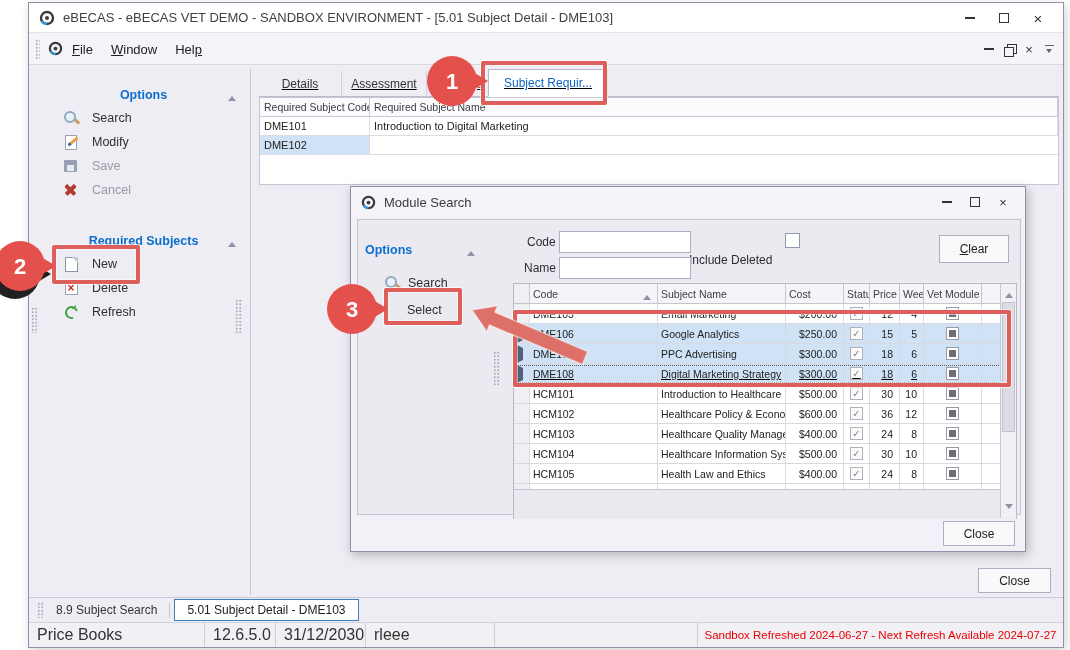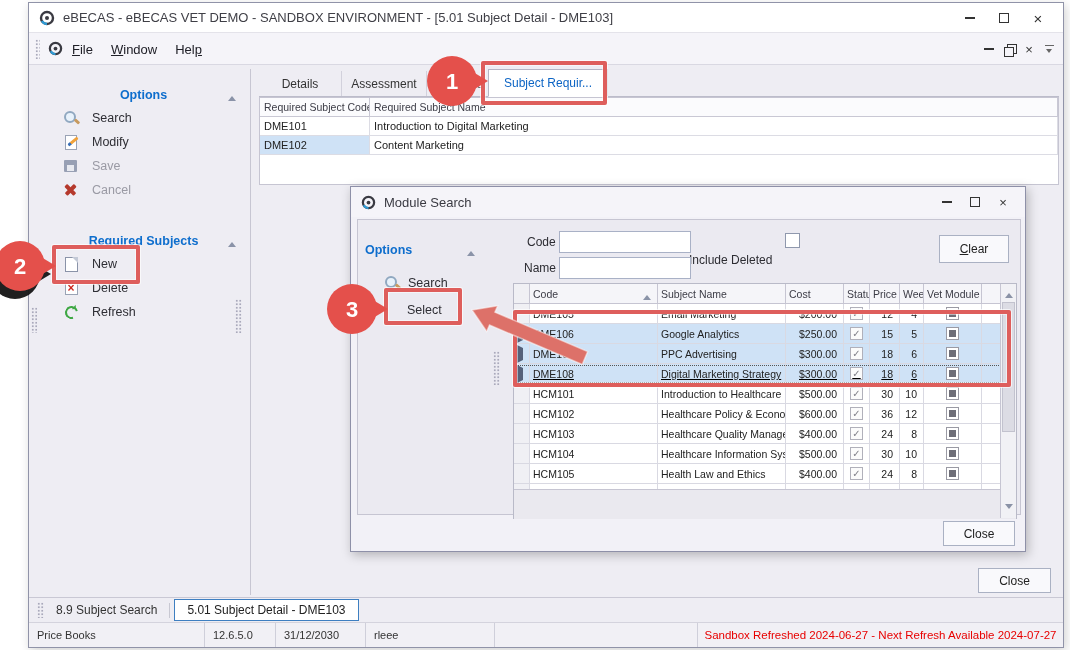--- a/index.html
+++ b/index.html
@@ -65,21 +65,21 @@
   .ic-delete::after { content:"\00D7"; position:absolute; left:4.5px; top:0.5px; color:#cc2a22; font-size:12px; font-weight:bold; }
   .ic-refresh::before { content:""; position:absolute; left:2px; top:2px; width:9px; height:9px;
     border:2px solid #3fa844; border-radius:50%; border-right-color:transparent; transform:rotate(30deg); }
   .ic-refresh::after { content:""; position:absolute; left:10px; top:2px; border:3.5px solid transparent; border-left-color:#3fa844; transform:rotate(40deg); }
   .ic-none { width:15px; }
 
   .gripA { position:absolute; left:2px; top:304px; width:6px; height:26px; }
   .gripB { position:absolute; left:206px; top:296px; width:7px; height:34px; }
 
   
-  .tabs { position:absolute; left:230px; top:66px; width:800px; height:28px; border-bottom:1px solid #bcbcca; display:flex; align-items:flex-end; }
+  .tabs { position:absolute; left:230px; top:66px; width:800px; height:28px; border-bottom:1px solid #bcbcca; display:flex; align-items:flex-end;text-decoration:underline; }
   .tab { height:25px; display:flex; align-items:center; justify-content:center; font-size:12px; color:#333; border-left:1px solid #d2d1dc; }
   .tab:first-child { border-left:none; }
   .tab.active { height:28px; background:#fff; border:1px solid #b6b6c4; border-bottom:1px solid #fff; margin-bottom:-1px; color:#0c64c4; }
   .tab.obscured { justify-content:flex-end; padding-right:5px; }
 
   .req-table { position:absolute; left:230px; top:94px; width:800px; height:88px; background:#fff; border:1px solid #c6c5d2; }
   .rt-header { display:flex; height:19px; background:#fbfbfd; border-bottom:1px solid #c9c8d4; }
   .rt-h { font-size:10.5px; color:#3c3c46; padding:3px 0 0 4px; border-right:1px solid #c9c8d4; overflow:hidden; white-space:nowrap; }
   .rt-row { display:flex; height:19px; border-bottom:1px solid #dcdce4; }
   .rt-c { font-size:11px; color:#222; padding:3px 0 0 4px; border-right:1px solid #dcdce4; overflow:hidden; white-space:nowrap; }
@@ -89,21 +89,21 @@
     border:1px solid #aab1c3; font-size:12px; color:#222; display:flex; align-items:center; justify-content:center; }
 
   
   .bottom-tabs { position:absolute; left:0; top:594px; width:100%; height:25px; border-top:1px solid #c9c8d4; display:flex; align-items:center; }
   .btabgrip { width:7px; height:16px; margin-left:8px; }
   .btab { font-size:12px; color:#333; padding:3px 12px; }
   .btab.active { background:#fff; border:1px solid #3e7fc1; color:#222; margin-left:4px; }
   .btab-sep { width:1px; height:15px; background:#c8c8d2; }
 
   .statusbar { position:absolute; left:0; top:619px; width:100%; height:25px; background:#f1f0f5; border-top:1px solid #d4d3dd; display:flex; }
-  .st-cell { height:100%; border-right:1px solid #cfcfda; display:flex; align-items:center; padding-left:8px; font-size:11px; color:#333; flex:none; white-space:nowrap; overflow:hidden; }
+  .st-cell { height:100%; border-right:1px solid #cfcfda; display:flex; align-items:center; padding-left:8px; font-size:16px; color:#333; flex:none; white-space:nowrap; overflow:hidden; }
   .st-msg { flex:1; display:flex; align-items:center; justify-content:center; font-size:11.5px; white-space:nowrap; }
 
   
   .dialog { position:absolute; left:350px; top:186px; width:676px; height:366px; background:#f2f1f7;
     border:1px solid #8e90a8; box-shadow:2px 3px 10px rgba(0,0,0,.25); z-index:40; }
   .dlg-titlebar { position:absolute; left:0; top:0; width:100%; height:30px; background:#f5f4f9; display:flex; align-items:center; }
   .dlg-title { margin-left:8px; font-size:13px; color:#3a3a42; }
   .dlg-controls { position:absolute; right:8px; top:5px; display:flex; }
   .dwc { width:28px; height:20px; display:flex; align-items:center; justify-content:center; }
   .dlg-body { position:absolute; left:6px; top:32px; width:664px; height:296px; background:#ebeaf1; border:1px solid #c6c5d2; }
@@ -260,21 +260,20 @@
           <span class="rt-h" style="width: 110px;">Required Subject Code</span>
           <span class="rt-h" style="width: 688px;">Required Subject Name</span>
         </div>
       <div id="rt-body">
           <div class="rt-row">
             <span class="rt-c" style="width: 110px;">DME101</span>
             <span class="rt-c" style="width: 688px;">Introduction to Digital Marketing</span>
           </div>
           <div class="rt-row">
             <span class="rt-c sel" style="width: 110px;">DME102</span>
-            <span class="rt-c" style="width: 688px;">Content Marketing</span>
           </div>
         </div>
     </div>
 
     <div class="main-close btn">Close</div>
 
     <div class="bottom-tabs">
       <span class="grip-v btabgrip"></span>
       <div id="bottom-tabs" style="display:flex;align-items:center;">
           <span class="btab">8.9 Subject Search</span>

